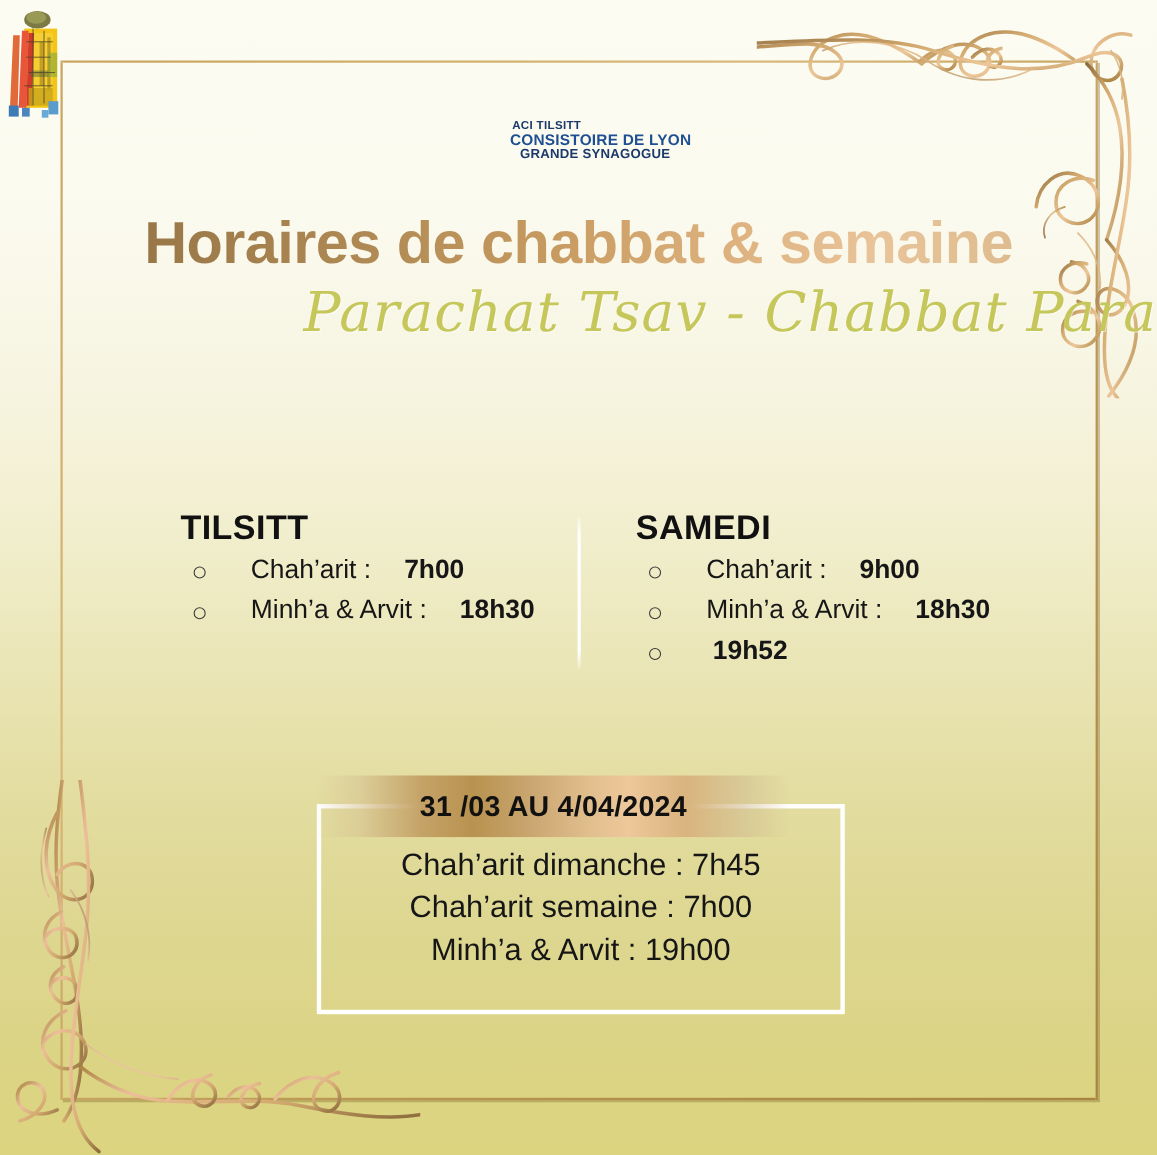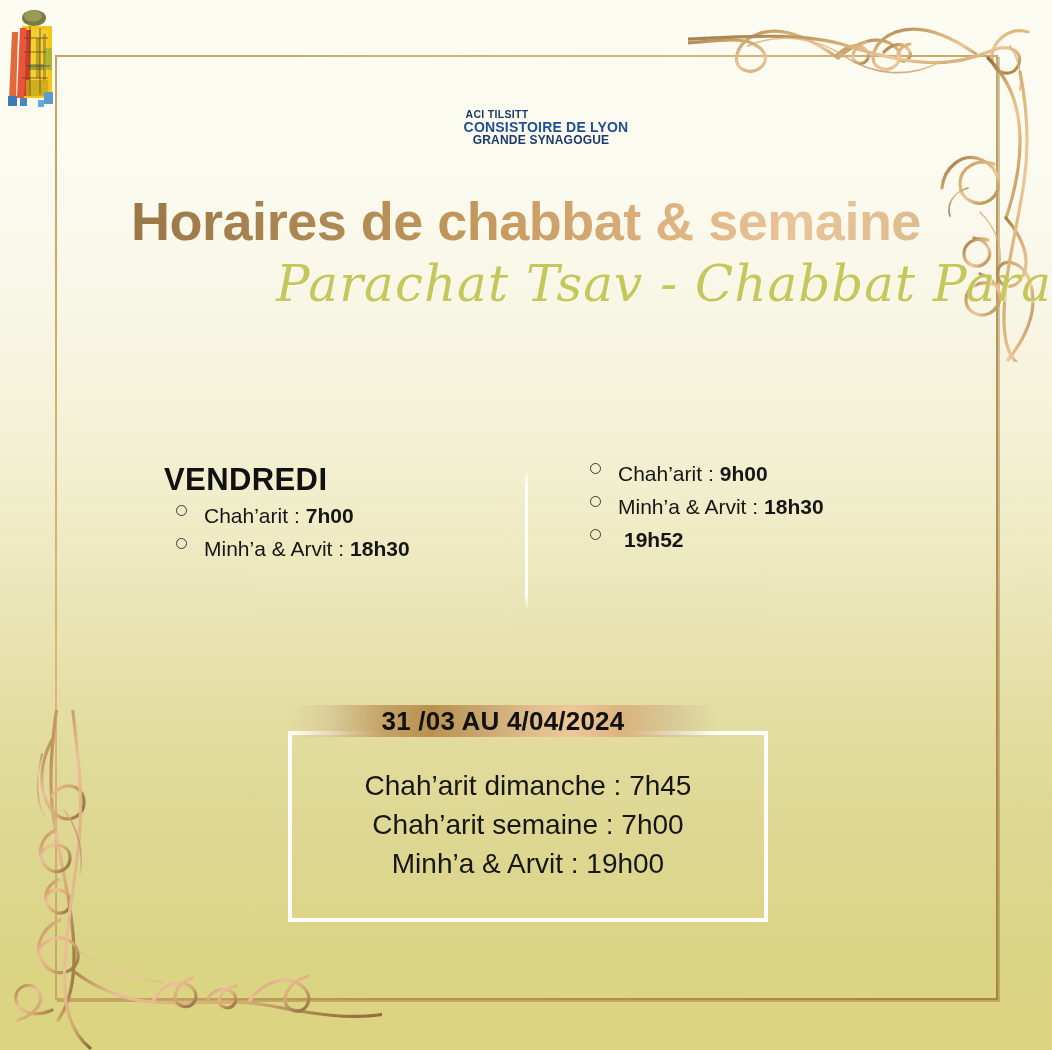--- a/index.html
+++ b/index.html
@@ -122,21 +122,21 @@
       rgba(236,228,200,0) 100%);
     color:#111;
     font-weight:bold;
     white-space:nowrap;
   }
   .banner-chabbat{
     left:286px;top:377px;width:486px;height:48px;
     font-size:28.5px;letter-spacing:.2px;
   }
   .banner-semaine{
-    left:288px;top:705px;width:430px;height:32px;
+    left:288px;top:705px;width:430px;height:56px;
     font-size:26px;letter-spacing:.2px;
     z-index:3;
   }
 
   
   .columns{
     position:absolute;left:0;right:0;top:462px;
     display:flex;
     justify-content:center;
   }
@@ -146,24 +146,25 @@
     box-sizing:border-box;
   }
   .col.right{padding-left:52px;}
   .col-title{
     font-size:31px;font-weight:bold;color:#111;
     letter-spacing:.4px;
     margin:0 0 6px 0;
   }
   .sched-list{list-style:none;margin:0;padding:0;}
   .sched-item{
-    display:flex;align-items:center;
-    font-size:21px;color:#161616;
+    display:flex;align-items:flex-end;
+    font-size:24px;color:#161616;
     margin:0 0 9px 0;
     white-space:nowrap;
+    gap:24px;
   }
   .bullet{
     width:9px;height:9px;
     border:1.6px solid #3a3a3a;
     border-radius:50%;
     margin-right:17px;
     margin-left:12px;
     flex:0 0 auto;
     position:relative;top:-6px;
   }
@@ -317,36 +318,37 @@
   </div>
 
   <div class="title">Horaires de chabbat &amp; semaine</div>
   <div class="subtitle">Parachat Tsav - Chabbat Para</div>
 
 
   <div class="col-divider"></div>
   <div class="columns">
 
     <div class="col left">
-      <div class="col-title">VENDREDI</div>
+      <div class="col-title">TILSITT</div>
       <ul class="sched-list">
         <li class="sched-item">
           <span class="bullet"></span>
           <span class="sched-label">Chah’arit :</span>
           <span class="sched-time">7h00</span>
         </li>
         <li class="sched-item">
           <span class="bullet"></span>
           <span class="sched-label">Minh’a &amp; Arvit :</span>
           <span class="sched-time">18h30</span>
         </li>
       </ul>
     </div>
 
     <div class="col right">
+      <div class="col-title">SAMEDI</div>
       <ul class="sched-list">
         <li class="sched-item">
           <span class="bullet"></span>
           <span class="sched-label">Chah’arit :</span>
           <span class="sched-time">9h00</span>
         </li>
         <li class="sched-item">
           <span class="bullet"></span>
           <span class="sched-label">Minh’a &amp; Arvit :</span>
           <span class="sched-time">18h30</span>

